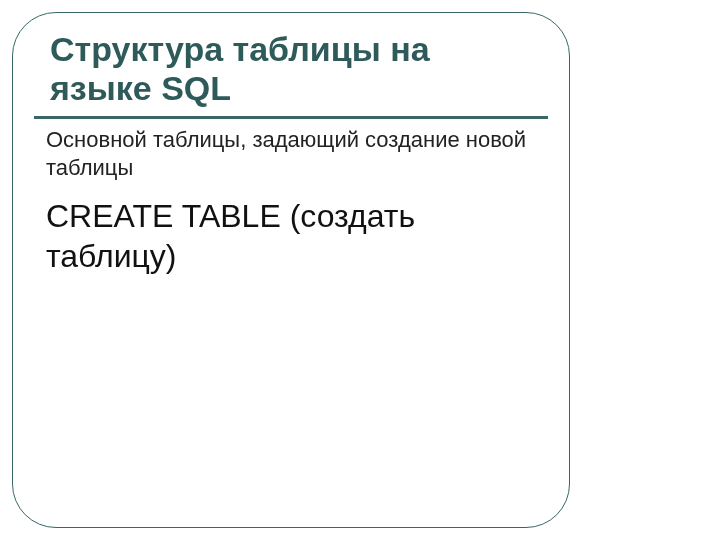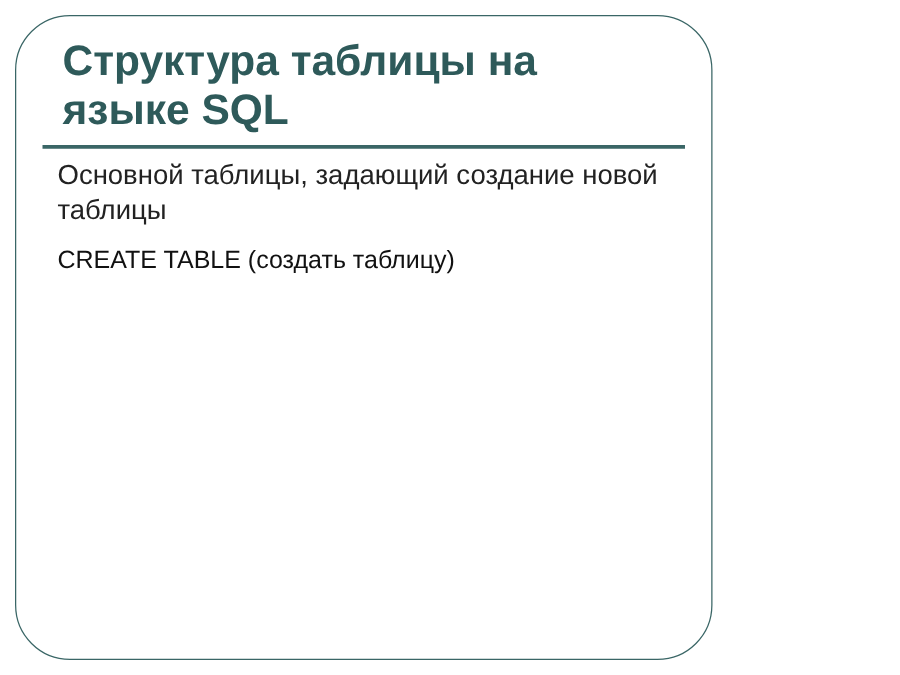--- a/index.html
+++ b/index.html
@@ -54,21 +54,21 @@
     color: #222;
     font-size: 22px;
     line-height: 1.25;
   }
   .statement {
     position: absolute;
     top: 196px;
     left: 46px;
     right: 46px;
     color: #111;
-    font-size: 20px;
+    font-size: 32px;
     line-height: 1.25;
   }
   .statement .cmd {
     font-weight: 400;
   }
 </style>
 </head>
 <body>
 
 <div class="slide">

